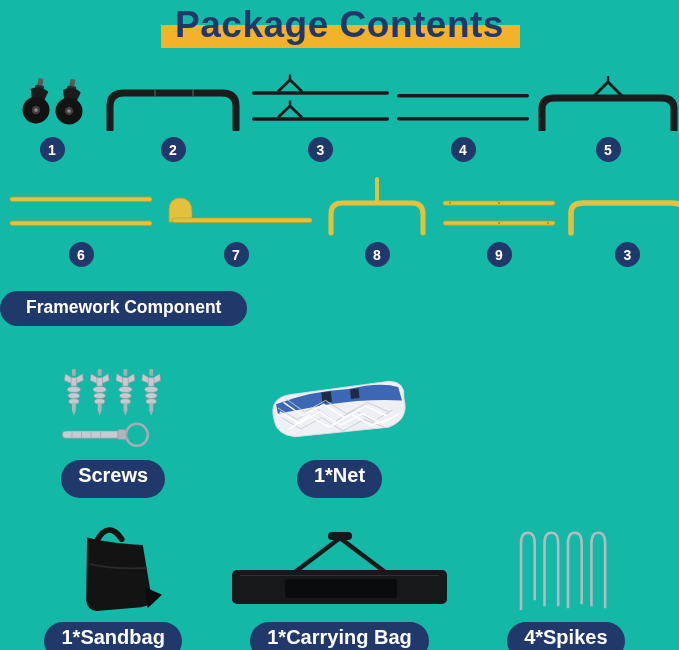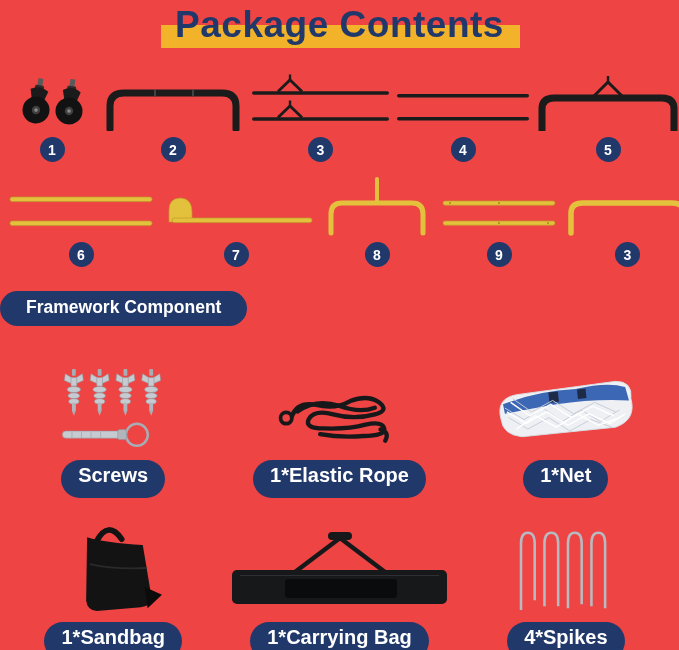--- a/index.html
+++ b/index.html
@@ -2,21 +2,21 @@
 <html style="--navy: #21386b; --gold: #f2b32b; --part-yellow: #e3c13c; --part-yellow-dark: #bd9c26; --black: #1b1b1b; --metal: #c6cbd1; --metal-dark: #8e939a; --net-blue: #3b67b5;"><head>
 <meta charset="utf-8">
 <style>
   :root{
     --navy:#21386b; --gold:#f2b32b;
     --part-yellow:#e3c13c; --part-yellow-dark:#bd9c26;
     --black:#1b1b1b; --metal:#c6cbd1; --metal-dark:#8e939a; --net-blue:#3b67b5;
   }
   *{box-sizing:border-box}
   html,body{margin:0;padding:0;background:#fff}
-  .page{width:679px;height:650px;margin:0 auto;background:#ef4444;overflow:hidden;
+  .page{width:679px;height:650px;margin:0 auto;background:#14b8a6;overflow:hidden;
         font-family:"Liberation Sans",sans-serif;position:relative}
 
   
   .header{text-align:center;padding-top:3px}
   .title-wrap{position:relative;display:inline-block}
   .title-highlight{position:absolute;left:-14px;right:-16px;bottom:-1px;height:23px;background:var(--gold)}
   .title-text{position:relative;margin:0;font-size:37px;line-height:44px;font-weight:bold;
               color:var(--navy);letter-spacing:.5px}
 
   
@@ -220,33 +220,20 @@
           <line x1="22" y1="66.6" x2="22" y2="73" stroke="#9aa0a6" stroke-width="0.7"></line>
           <line x1="32" y1="66.6" x2="32" y2="73" stroke="#9aa0a6" stroke-width="0.7"></line>
           <line x1="42" y1="66.6" x2="42" y2="73" stroke="#9aa0a6" stroke-width="0.7"></line>
           <line x1="52" y1="66.6" x2="52" y2="73" stroke="#9aa0a6" stroke-width="0.7"></line>
           <rect x="70" y="64.5" width="9" height="10.5" rx="2" fill="#b0b6bc" stroke="#8e939a" stroke-width="0.6"></rect>
         </svg>
       </div>
       <span class="pill acc-pill">Screws</span>
     </div>
 
-    <div class="acc-cell">
-      <div class="acc-art">
-        <svg width="140" height="66" viewBox="0 0 140 70">
-          <g stroke="#17181a" stroke-width="4.6" fill="none" stroke-linecap="round">
-            <circle cx="14" cy="34" r="6" stroke-width="4"></circle>
-            <path d="M20,32 Q26,16 46,20 Q66,25 82,16 Q100,9 112,17 Q124,26 108,30 Q86,36 64,30 Q44,25 38,35 Q33,45 54,45 Q80,46 98,41 Q116,37 118,45 Q119,53 96,53 Q72,55 50,51"></path>
-            <path d="M26,27 Q46,13 70,21 Q92,29 108,23"></path>
-            <path d="M114,46 q10,3 5,12"></path>
-          </g>
-        </svg>
-      </div>
-      <span class="pill acc-pill">1*Elastic Rope</span>
-    </div>
 
     <div class="acc-cell">
       <div class="acc-art">
         <svg width="160" height="84" viewBox="0 0 160 88">
           <path d="M12,54 Q6,32 28,28 L132,14 Q150,14 148,32 Q154,54 132,62 L34,72 Q14,70 12,54 Z" fill="#eef0f4" stroke="#d7dce3"></path>
           <path d="M14,38 Q50,24 90,22 Q124,14 142,20 L146,34 Q110,32 70,38 Q36,44 16,48 Z" fill="#3b67b5"></path>
           <rect x="62" y="25" width="10" height="11" fill="#1d2b47" transform="rotate(-6 67 30)"></rect>
           <rect x="92" y="22" width="9" height="10" fill="#1d2b47" transform="rotate(-6 96 27)"></rect>
           <g stroke="#c6cdd7" stroke-width="1" fill="none">
             <path d="M16,42 L36,54 L56,42 L76,56 L96,44 L116,56 L136,44"></path>

